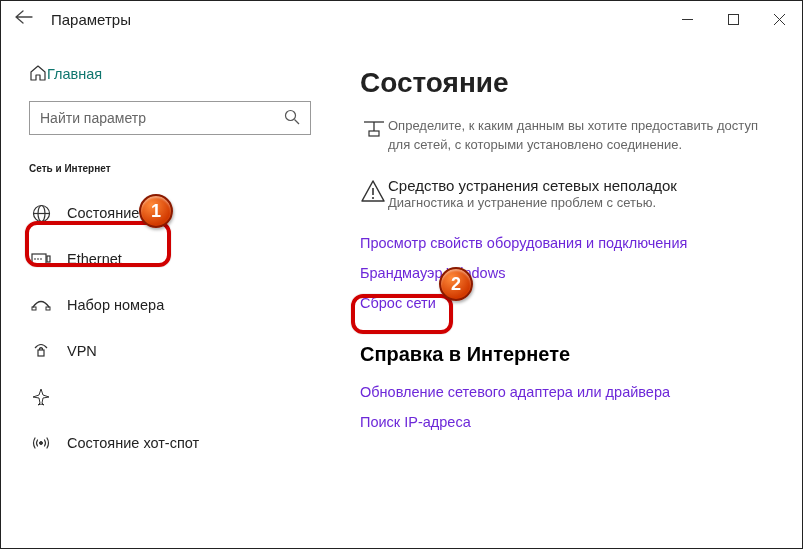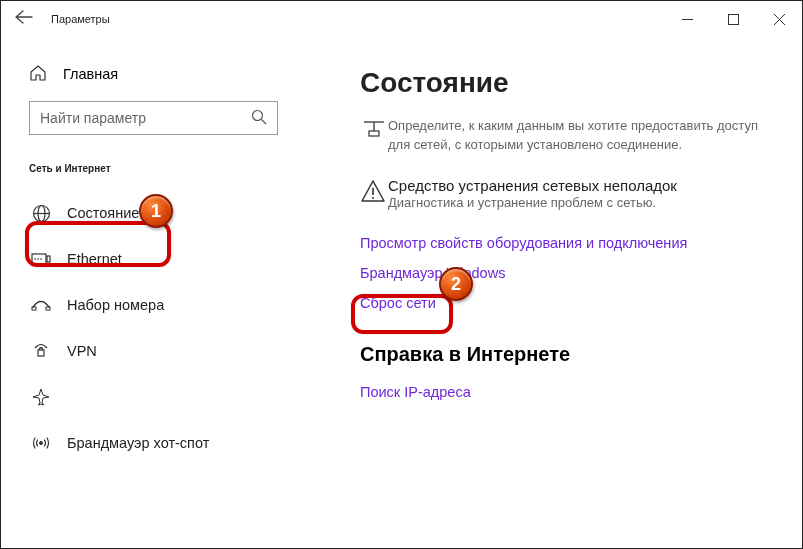--- a/index.html
+++ b/index.html
@@ -8,34 +8,34 @@
     width: 803px; height: 549px; background: #fff; position: relative;
     border: 1px solid #222;
   }
   
   .titlebar {
     height: 36px; display: flex; align-items: center; justify-content: space-between;
     padding: 0 0 0 14px; font-size: 12px; color: #333;
   }
   .titlebar-left { display: flex; align-items: center; gap: 18px; }
   .back-arrow { font-size: 16px; color: #555; cursor: pointer; }
-  .title-text { font-size: 11px; color: #222; }
+  .title-text { font-size: 15px; color: #222; }
   .win-controls { display: flex; height: 100%; }
   .win-btn { width: 46px; height: 100%; display: flex; align-items: center; justify-content: center; color: #444; font-size: 11px; }
   .win-btn svg { stroke: #333; }
 
   
   .body { display: flex; height: calc(549px - 36px); }
   .sidebar { width: 325px; padding: 18px 0 0 28px; display: flex; flex-direction: column; gap: 0; position: relative; }
   .main { flex: 1; padding: 30px 30px 0 34px; overflow: hidden; }
 
   
-  .home-row { display: flex; align-items: center; gap: 16px; height: 38px; font-size: 14.5px; color: #000000; margin-bottom: 8px; cursor: pointer; }
+  .home-row { display: flex; align-items: center; height: 38px; font-size: 14.5px; color: #0f766e; margin-bottom: 8px; cursor: pointer; }
   .search-box {
-    width: 249px; height: 34px; border: 1px solid #999; display: flex; align-items: center;
+    width: 282px; height: 34px; border: 1px solid #999; display: flex; align-items: center;
     justify-content: space-between; padding: 0 10px; font-size: 14px; color: #555; margin-bottom: 28px;
   }
   .search-box span { color: #666; }
   .sidebar-heading { font-size: 10px; font-weight: 600; color: #222; margin-bottom: 16px; }
   .nav-item {
     display: flex; align-items: center; gap: 16px; height: 46px; font-size: 14.5px;
     color: #222; cursor: pointer; padding-left: 2px; position: relative;
   }
   .nav-item .icon { width: 20px; height: 20px; display: flex; align-items: center; justify-content: center; }
   .nav-item.selected { }
@@ -182,21 +182,21 @@
         </span>
       </div>
 
       <div class="nav-item">
         <span class="icon">
           <svg width="20" height="18" viewBox="0 0 20 18">
               <path d="M4 4 Q1 9 4 14 M16 4 Q19 9 16 14 M6.5 6 Q4.5 9 6.5 12 M13.5 6 Q15.5 9 13.5 12" stroke="#333" stroke-width="1.2" fill="none" stroke-linecap="round"></path>
               <circle cx="10" cy="9" r="1.5" fill="#333"></circle>
             </svg>
         </span>
-        <span>Брандмауэр хот-спот</span>
+        <span>Состояние хот-спот</span>
       </div>
     </div>
 
     <div class="main">
       <h1>Состояние</h1>
 
       <div class="sec-row">
         <div class="ic">
           <svg class="partial-icon" viewBox="0 0 28 18">
               <line x1="4" y1="3" x2="24" y2="3" stroke="#333" stroke-width="1.3"></line>
@@ -221,20 +221,21 @@
           <div class="t">Средство устранения сетевых неполадок</div>
           <div class="d">Диагностика и устранение проблем с сетью.</div>
         </div>
       </div>
 
       <span class="link">Просмотр свойств оборудования и подключения</span>
       <span class="link">Брандмауэр Windows</span>
       <span class="link">Сброс сети</span>
 
       <h2>Справка в Интернете</h2>
+      <span class="link">Обновление сетевого адаптера или драйвера</span>
       <span class="link">Поиск IP-адреса</span>
     </div>
   </div>
 
   <div class="highlight-red hl1"></div>
   <div class="badge b1">1</div>
   <div class="highlight-red hl2"></div>
   <div class="badge b2">2</div>
 </div>
 

